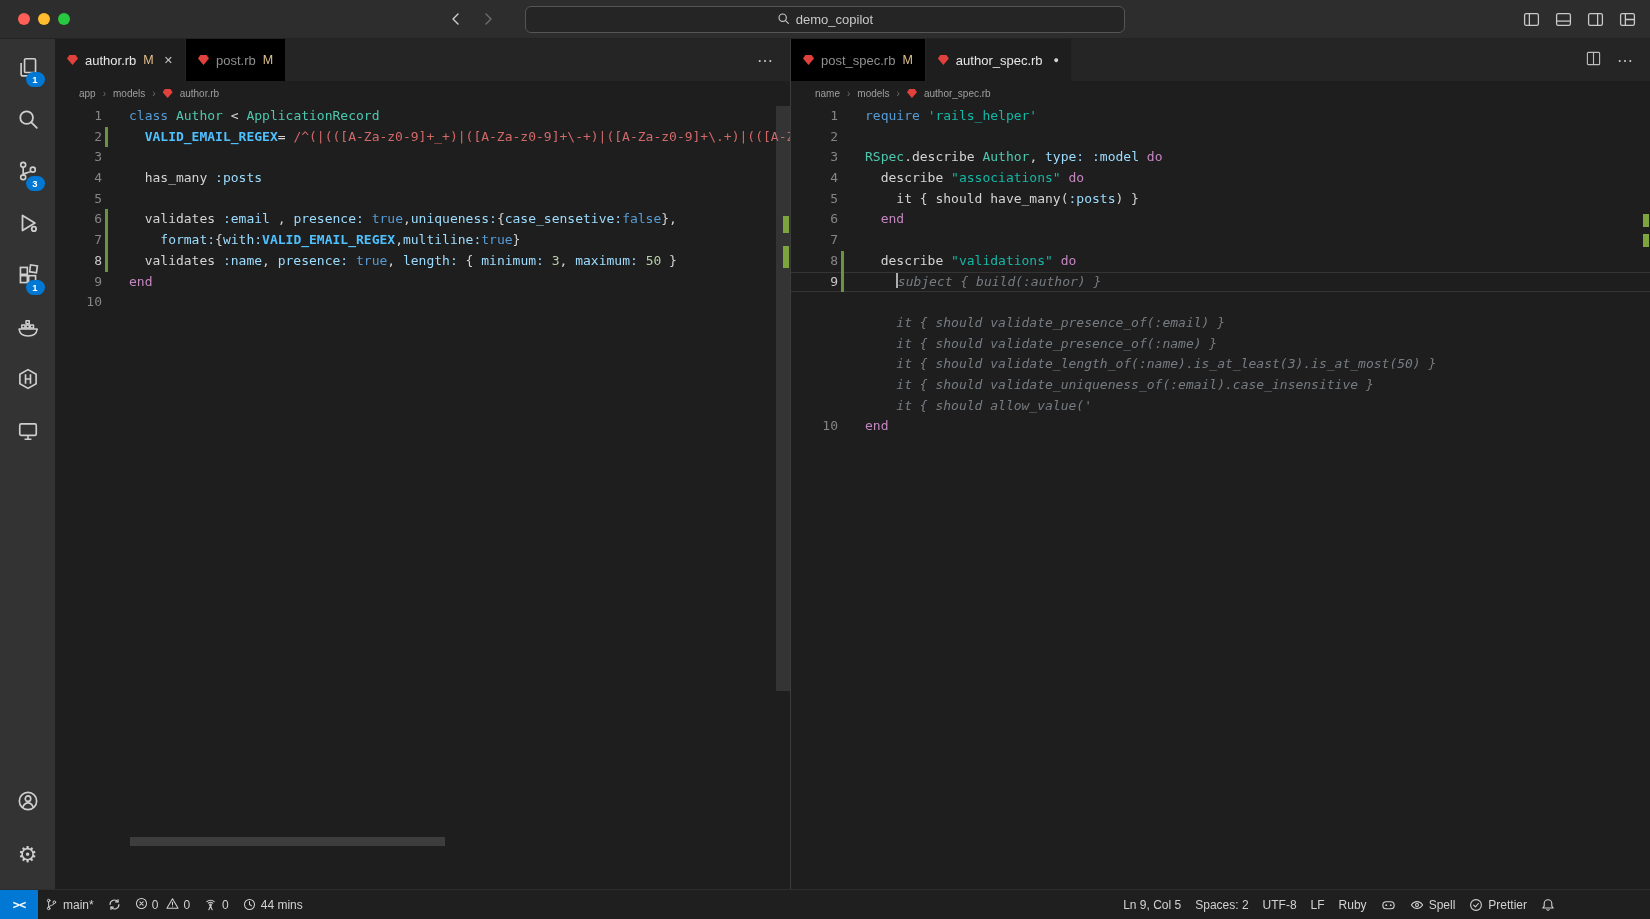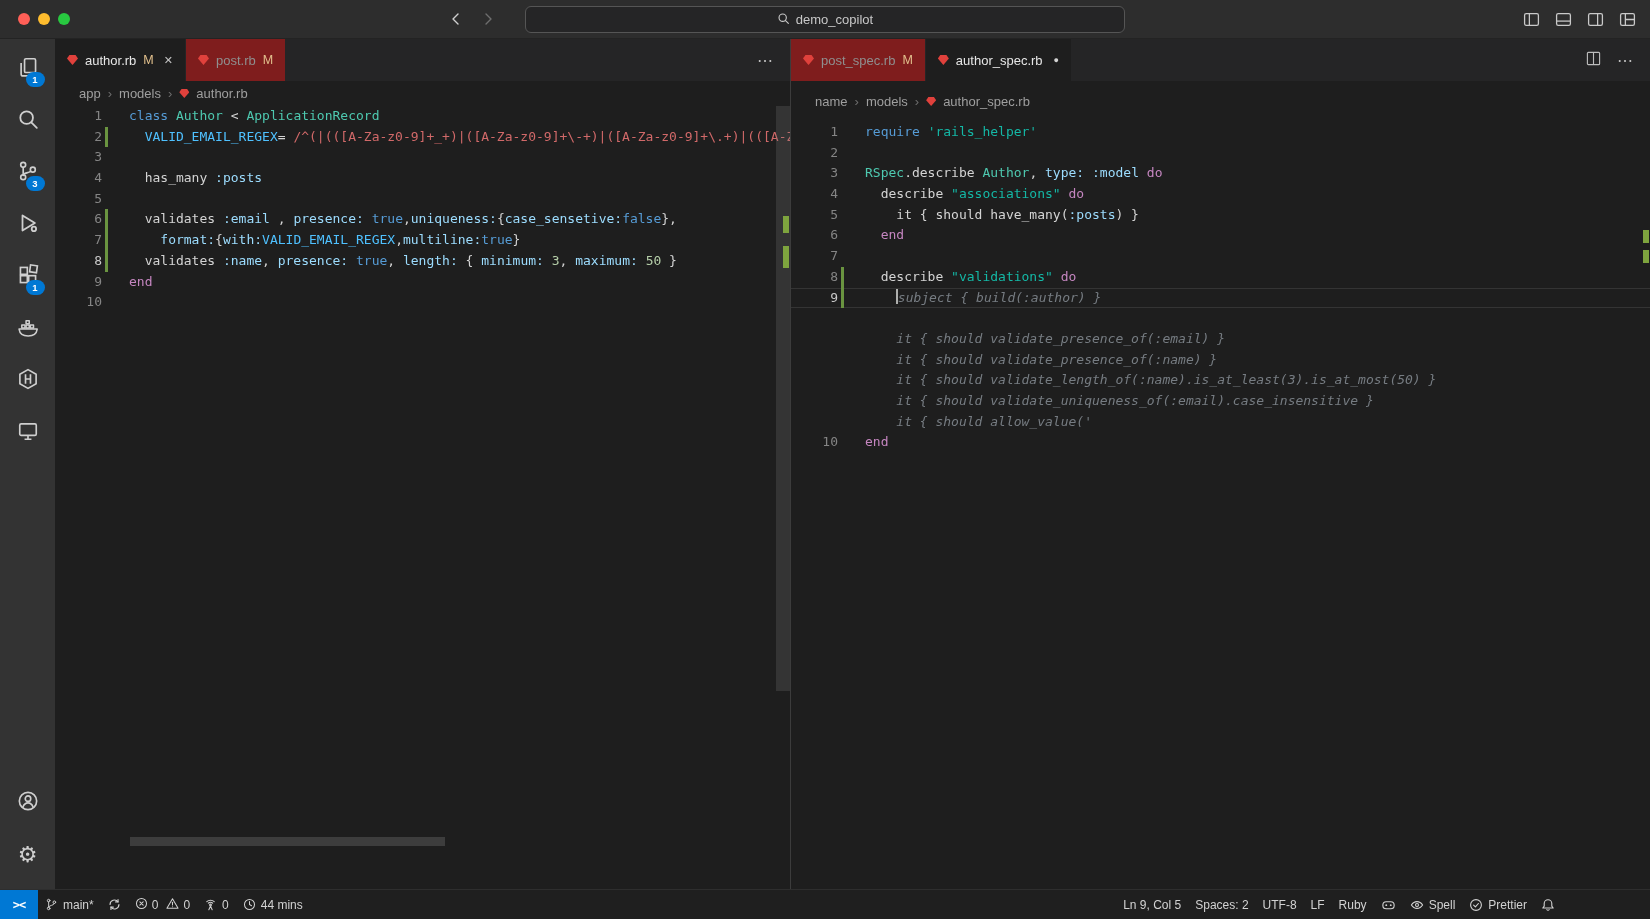--- a/index.html
+++ b/index.html
@@ -27,53 +27,53 @@
   .ab-item .badge{position:absolute;right:7px;bottom:8px;min-width:15px;height:15px;padding:0 2px;border-radius:8px;
     background:#0078d4;color:#fff;font-size:9.5px;line-height:15px;text-align:center;font-weight:bold;}
   .ab-item .badge:empty{display:none;}
   .ab-bottom{margin-top:auto;margin-bottom:8px;display:flex;flex-direction:column;align-items:center;}
   .gear-glyph{font-size:22px;color:#cfcfcf;line-height:1;}
 
   
   .editors{flex:1;display:flex;min-width:0;}
   .group{display:flex;flex-direction:column;min-width:0;background:#1e1e1e;position:relative;}
   .group.g0{flex:0 0 735px;border-right:1px solid #3c3c3c;}
-  .group.g1{flex:1;gap:8px;}
+  .group.g1{flex:1;}
   .tabsrow{flex:0 0 42px;background:#252526;display:flex;align-items:stretch;}
   .tabs{display:flex;}
-  .tab{display:flex;align-items:center;gap:7px;padding:0 12px;background:#7f1d1d;color:#8f8f8f;font-size:13px;
+  .tab{display:flex;align-items:center;gap:7px;padding:0 12px;background:#000000;color:#8f8f8f;font-size:13px;
     border-right:1px solid #252526;cursor:pointer;white-space:nowrap;}
   .tab.active{background:#1e1e1e;color:#e6e6e6;}
   .tab-badge{color:#e2c08d;font-size:12.5px;}
   .tab-close{color:#c5c5c5;font-size:11px;margin-left:3px;}
   .tab-dot{color:#d4d4d4;font-size:9px;margin-left:4px;}
   .gem{width:11px;height:10px;background:#e0413c;clip-path:polygon(22% 0,78% 0,100% 36%,50% 100%,0 36%);flex:0 0 auto;}
   .gem.sm{width:10px;height:9px;}
   .group-actions{margin-left:auto;display:flex;align-items:center;gap:16px;padding:0 16px;color:#bdbdbd;}
   .group-actions .more{font-size:16px;letter-spacing:1px;cursor:pointer;}
 
-  .breadcrumb{flex:0 0 25px;display:flex;align-items:center;gap:7px;padding-left:24px;color:#9f9f9f;font-size:13px;}
+  .breadcrumb{flex:0 0 25px;display:flex;align-items:center;gap:7px;padding-left:24px;color:#9f9f9f;font-size:10px;}
   .bc-item{cursor:pointer;}
   .bc-sep{color:#6d6d6d;}
 
   .editor{flex:1;position:relative;overflow:hidden;font-family:"DejaVu Sans Mono","Liberation Mono",monospace;font-size:13px;}
   .lines{position:absolute;top:0;left:0;min-width:100%;}
   .line{display:flex;height:20.7px;line-height:20.7px;white-space:pre;}
   .ln{flex:0 0 47px;text-align:right;color:#858585;}
   .ln.hi{color:#c8c8c8;}
   .mod{flex:0 0 10px;position:relative;}
   .mod.on::before{content:"";position:absolute;left:3px;top:0;bottom:0;width:3px;background:#6a9440;}
   .code{padding-left:17px;color:#d4d4d4;}
   .line.current{box-shadow:inset 0 1px 0 rgba(255,255,255,0.10),inset 0 -1px 0 rgba(255,255,255,0.10);}
   .caret{display:inline-block;width:1.5px;height:15px;background:#aeafad;vertical-align:-2px;}
 
   .tk-kw{color:#569cd6;}
   .tk-ctrl{color:#c586c0;}
   .tk-cls{color:#4ec9b0;}
-  .tk-const{color:#4fc1ff;}
+  .tk-const{color:#4fc1ff;font-weight:bold;}
   .tk-sym{color:#9cdcfe;}
   .tk-str{color:#14b8a6;text-align:right;}
   .tk-num{color:#b5cea8;}
   .tk-re{color:#d16969;}
   .tk-txt{color:#d4d4d4;}
   .tk-ghost{color:#767c82;font-style:italic;}
 
   .vthumb{position:absolute;right:0;top:0;width:14px;height:585px;background:rgba(121,121,121,0.25);}
   .hthumb{position:absolute;left:75px;bottom:43px;width:315px;height:9px;background:rgba(121,121,121,0.35);}
   .ovr{position:absolute;right:1px;width:6px;background:#7ea43e;}

